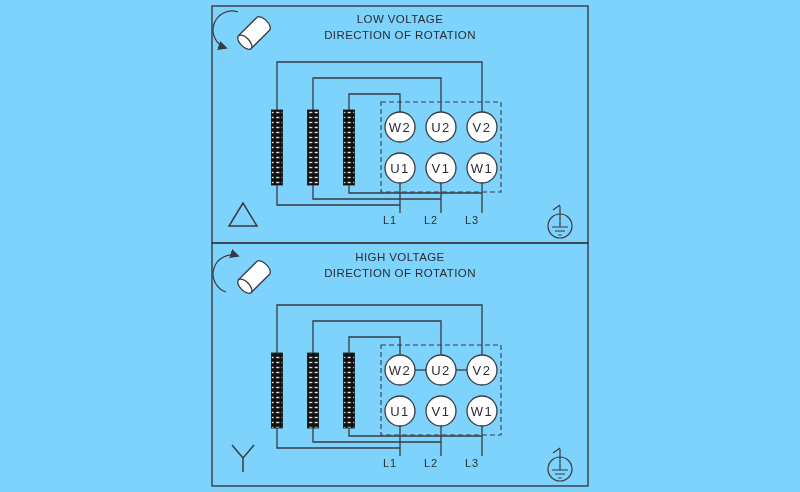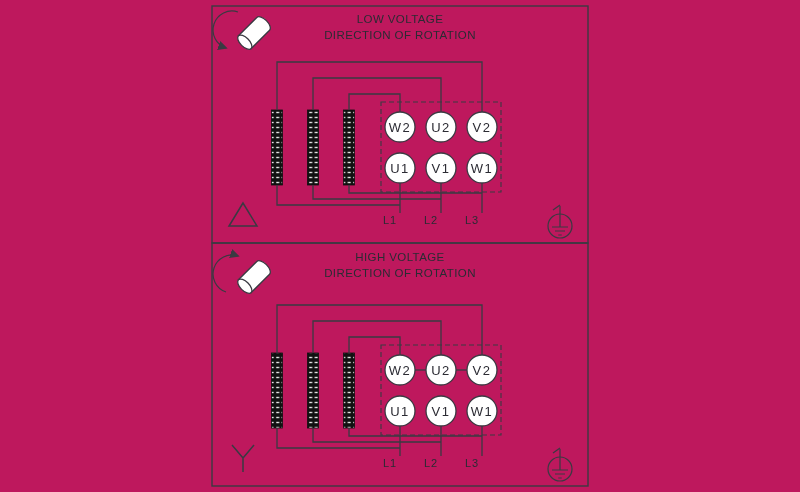--- a/index.html
+++ b/index.html
@@ -1,19 +1,19 @@
 <!DOCTYPE html>
 <html><head>
 <meta charset="utf-8">
 <style>
   html,body { margin:0; padding:0; background:#ffffff; }
   .stage {
     position:relative;
     width:800px; height:492px;
-    background:#be185d;
+    background:#7dd3fc;
     font-family:"Liberation Sans", sans-serif;
     overflow:hidden;
   }
   svg { display:block; }
   svg text { fill:#2b2b33; }
   .title         { font-size:11.5px; text-anchor:middle; letter-spacing:0.4px; }
   .terminal-label{ font-size:13px;   text-anchor:middle; letter-spacing:1.5px; }
   .line-label    { font-size:11px;   text-anchor:middle; letter-spacing:0.8px; }
   .wire   { stroke:#3a3a42; stroke-width:1.3; fill:none; }
   .border { stroke:#3a3a42; stroke-width:1.4; fill:none; }

